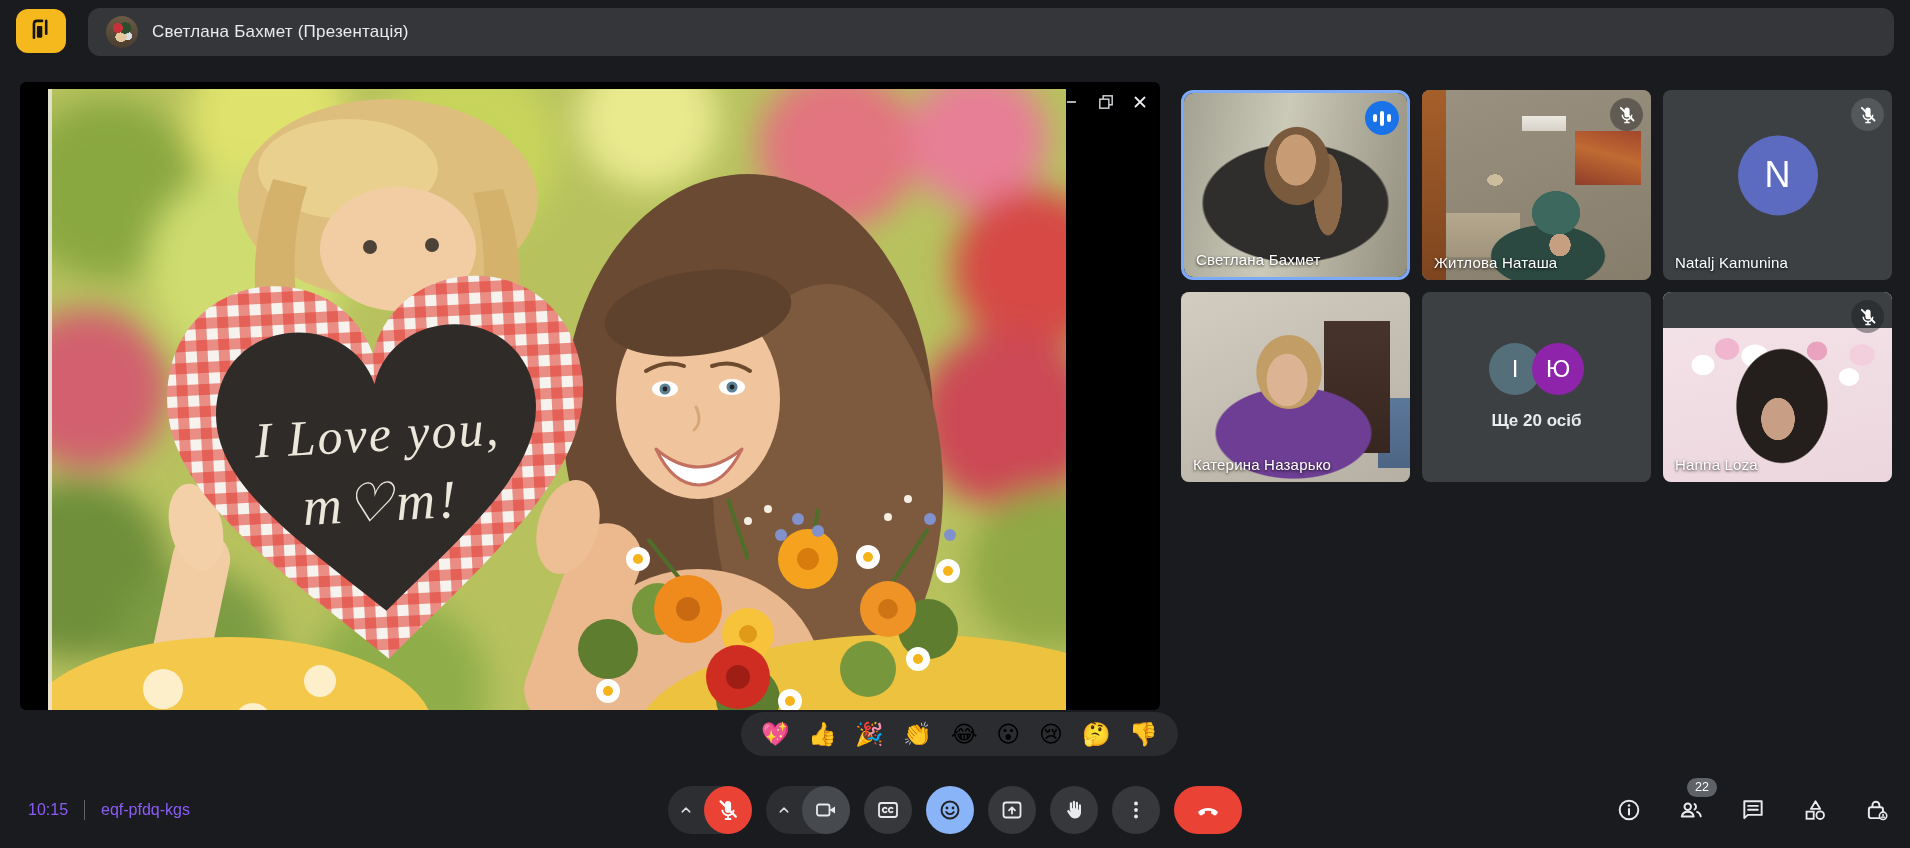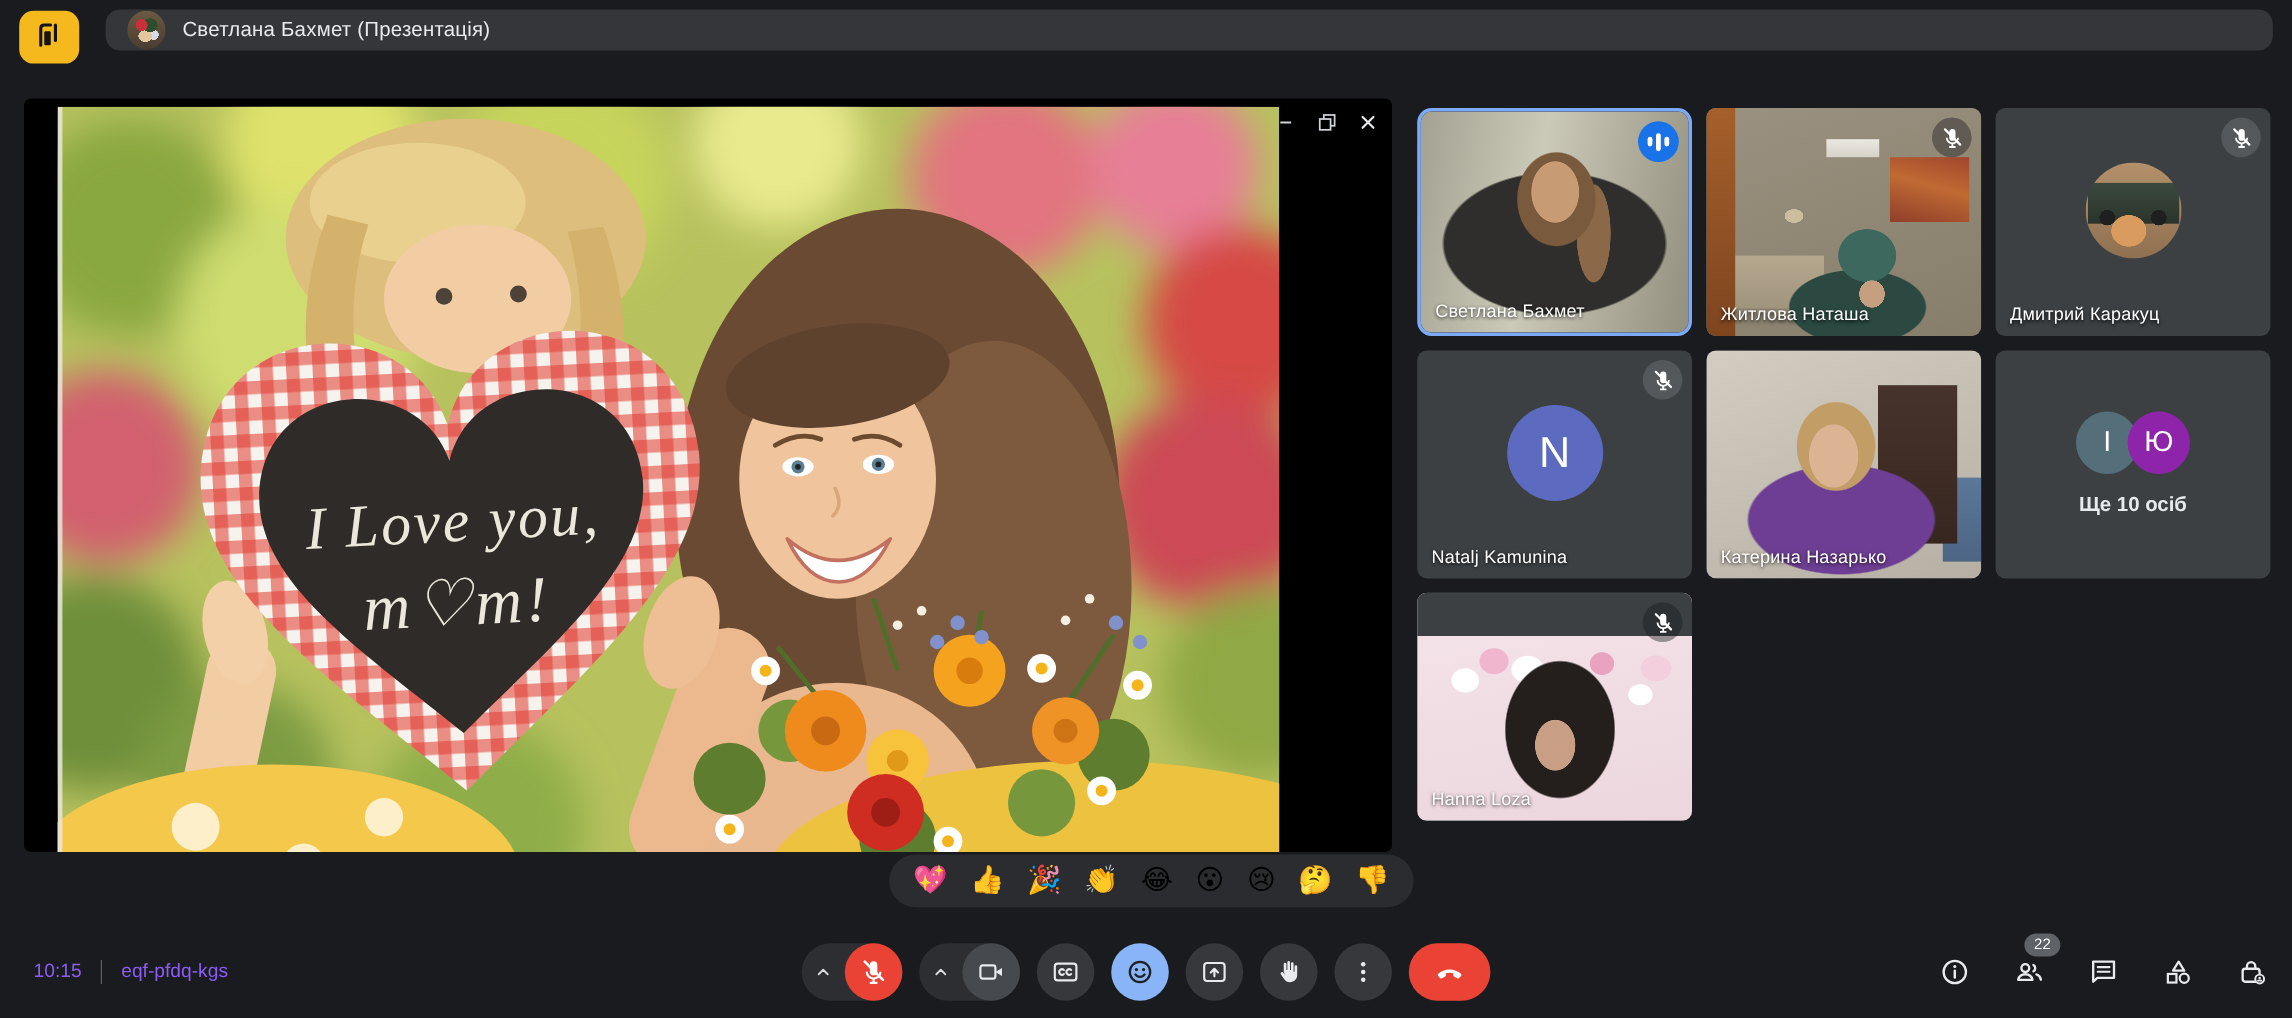--- a/index.html
+++ b/index.html
@@ -7,21 +7,21 @@
     width:1910px;height:848px;position:relative;overflow:hidden;
     background:#1a1b1e;font-family:"Liberation Sans",sans-serif;
     -webkit-font-smoothing:antialiased;
   }
   
   .brand{
     position:absolute;left:16px;top:9px;width:50px;height:44px;border-radius:12px;
     background:#f5b81d;display:flex;align-items:center;justify-content:center;
   }
   .title-pill{
-    position:absolute;left:88px;top:8px;width:1806px;height:34px;border-radius:12px;
+    position:absolute;left:88px;top:8px;width:1806px;height:48px;border-radius:12px;
     background:#343639;display:flex;align-items:center;
   }
   .title-avatar{
     width:32px;height:32px;border-radius:50%;margin-left:18px;flex:0 0 auto;
     background-image:
       radial-gradient(closest-side,#c9313a 70%,rgba(201,49,58,0) 72%),
       radial-gradient(closest-side,#2e4d2c 70%,rgba(46,77,44,0) 72%),
       radial-gradient(closest-side,#e3c89f 70%,rgba(227,200,159,0) 72%),
       radial-gradient(closest-side,#d8dce2 70%,rgba(216,220,226,0) 72%),
       linear-gradient(#6b5a44,#4a3d30);
@@ -383,35 +383,20 @@
         <svg viewBox="0 0 24 24">
           <path d="M12 14.8a3.1 3.1 0 0 0 3.1-3.1V6.1a3.1 3.1 0 1 0-6.2 0v5.6A3.1 3.1 0 0 0 12 14.8z" fill="currentColor"></path>
           <path d="M17.7 11.7a5.7 5.7 0 0 1-11.4 0" fill="none" stroke="currentColor" stroke-width="1.8"></path>
           <path d="M12 17.4V21M8.8 21h6.4" stroke="currentColor" stroke-width="1.8"></path>
           <path d="M4.6 3.4l15.2 15.2" stroke="currentColor" stroke-width="2.2" stroke-linecap="round"></path>
         </svg>
       </div>
 
     <div class="name-label">Житлова Наташа</div>
   </div>
-    <div class="tile type-avatar-photo">
-
-    <div class="avatar-circle scene-dmytro"></div>
-
-    <div class="mic-badge">
-        <svg viewBox="0 0 24 24">
-          <path d="M12 14.8a3.1 3.1 0 0 0 3.1-3.1V6.1a3.1 3.1 0 1 0-6.2 0v5.6A3.1 3.1 0 0 0 12 14.8z" fill="currentColor"></path>
-          <path d="M17.7 11.7a5.7 5.7 0 0 1-11.4 0" fill="none" stroke="currentColor" stroke-width="1.8"></path>
-          <path d="M12 17.4V21M8.8 21h6.4" stroke="currentColor" stroke-width="1.8"></path>
-          <path d="M4.6 3.4l15.2 15.2" stroke="currentColor" stroke-width="2.2" stroke-linecap="round"></path>
-        </svg>
-      </div>
-
-    <div class="name-label">Дмитрий Каракуц</div>
-  </div>
     <div class="tile type-avatar-letter">
 
     <div class="avatar-circle" style="background: rgb(92, 107, 192);">N</div>
 
     <div class="mic-badge">
         <svg viewBox="0 0 24 24">
           <path d="M12 14.8a3.1 3.1 0 0 0 3.1-3.1V6.1a3.1 3.1 0 1 0-6.2 0v5.6A3.1 3.1 0 0 0 12 14.8z" fill="currentColor"></path>
           <path d="M17.7 11.7a5.7 5.7 0 0 1-11.4 0" fill="none" stroke="currentColor" stroke-width="1.8"></path>
           <path d="M12 17.4V21M8.8 21h6.4" stroke="currentColor" stroke-width="1.8"></path>
           <path d="M4.6 3.4l15.2 15.2" stroke="currentColor" stroke-width="2.2" stroke-linecap="round"></path>
@@ -425,21 +410,21 @@
 
     <div class="name-label">Катерина Назарько</div>
   </div>
     <div class="tile type-overflow">
 
     <div class="overflow-wrap">
       <div class="overflow-circles">
           <span style="background: rgb(84, 110, 122);">І</span>
           <span style="background: rgb(142, 36, 170);">Ю</span>
         </div>
-      <div class="overflow-label">Ще 10 осіб</div>
+      <div class="overflow-label">Ще 20 осіб</div>
     </div>
 
   </div>
     <div class="tile type-video">
     <div class="scene scene-hanna"></div>
 
     <div class="mic-badge">
         <svg viewBox="0 0 24 24">
           <path d="M12 14.8a3.1 3.1 0 0 0 3.1-3.1V6.1a3.1 3.1 0 1 0-6.2 0v5.6A3.1 3.1 0 0 0 12 14.8z" fill="currentColor"></path>
           <path d="M17.7 11.7a5.7 5.7 0 0 1-11.4 0" fill="none" stroke="currentColor" stroke-width="1.8"></path>

